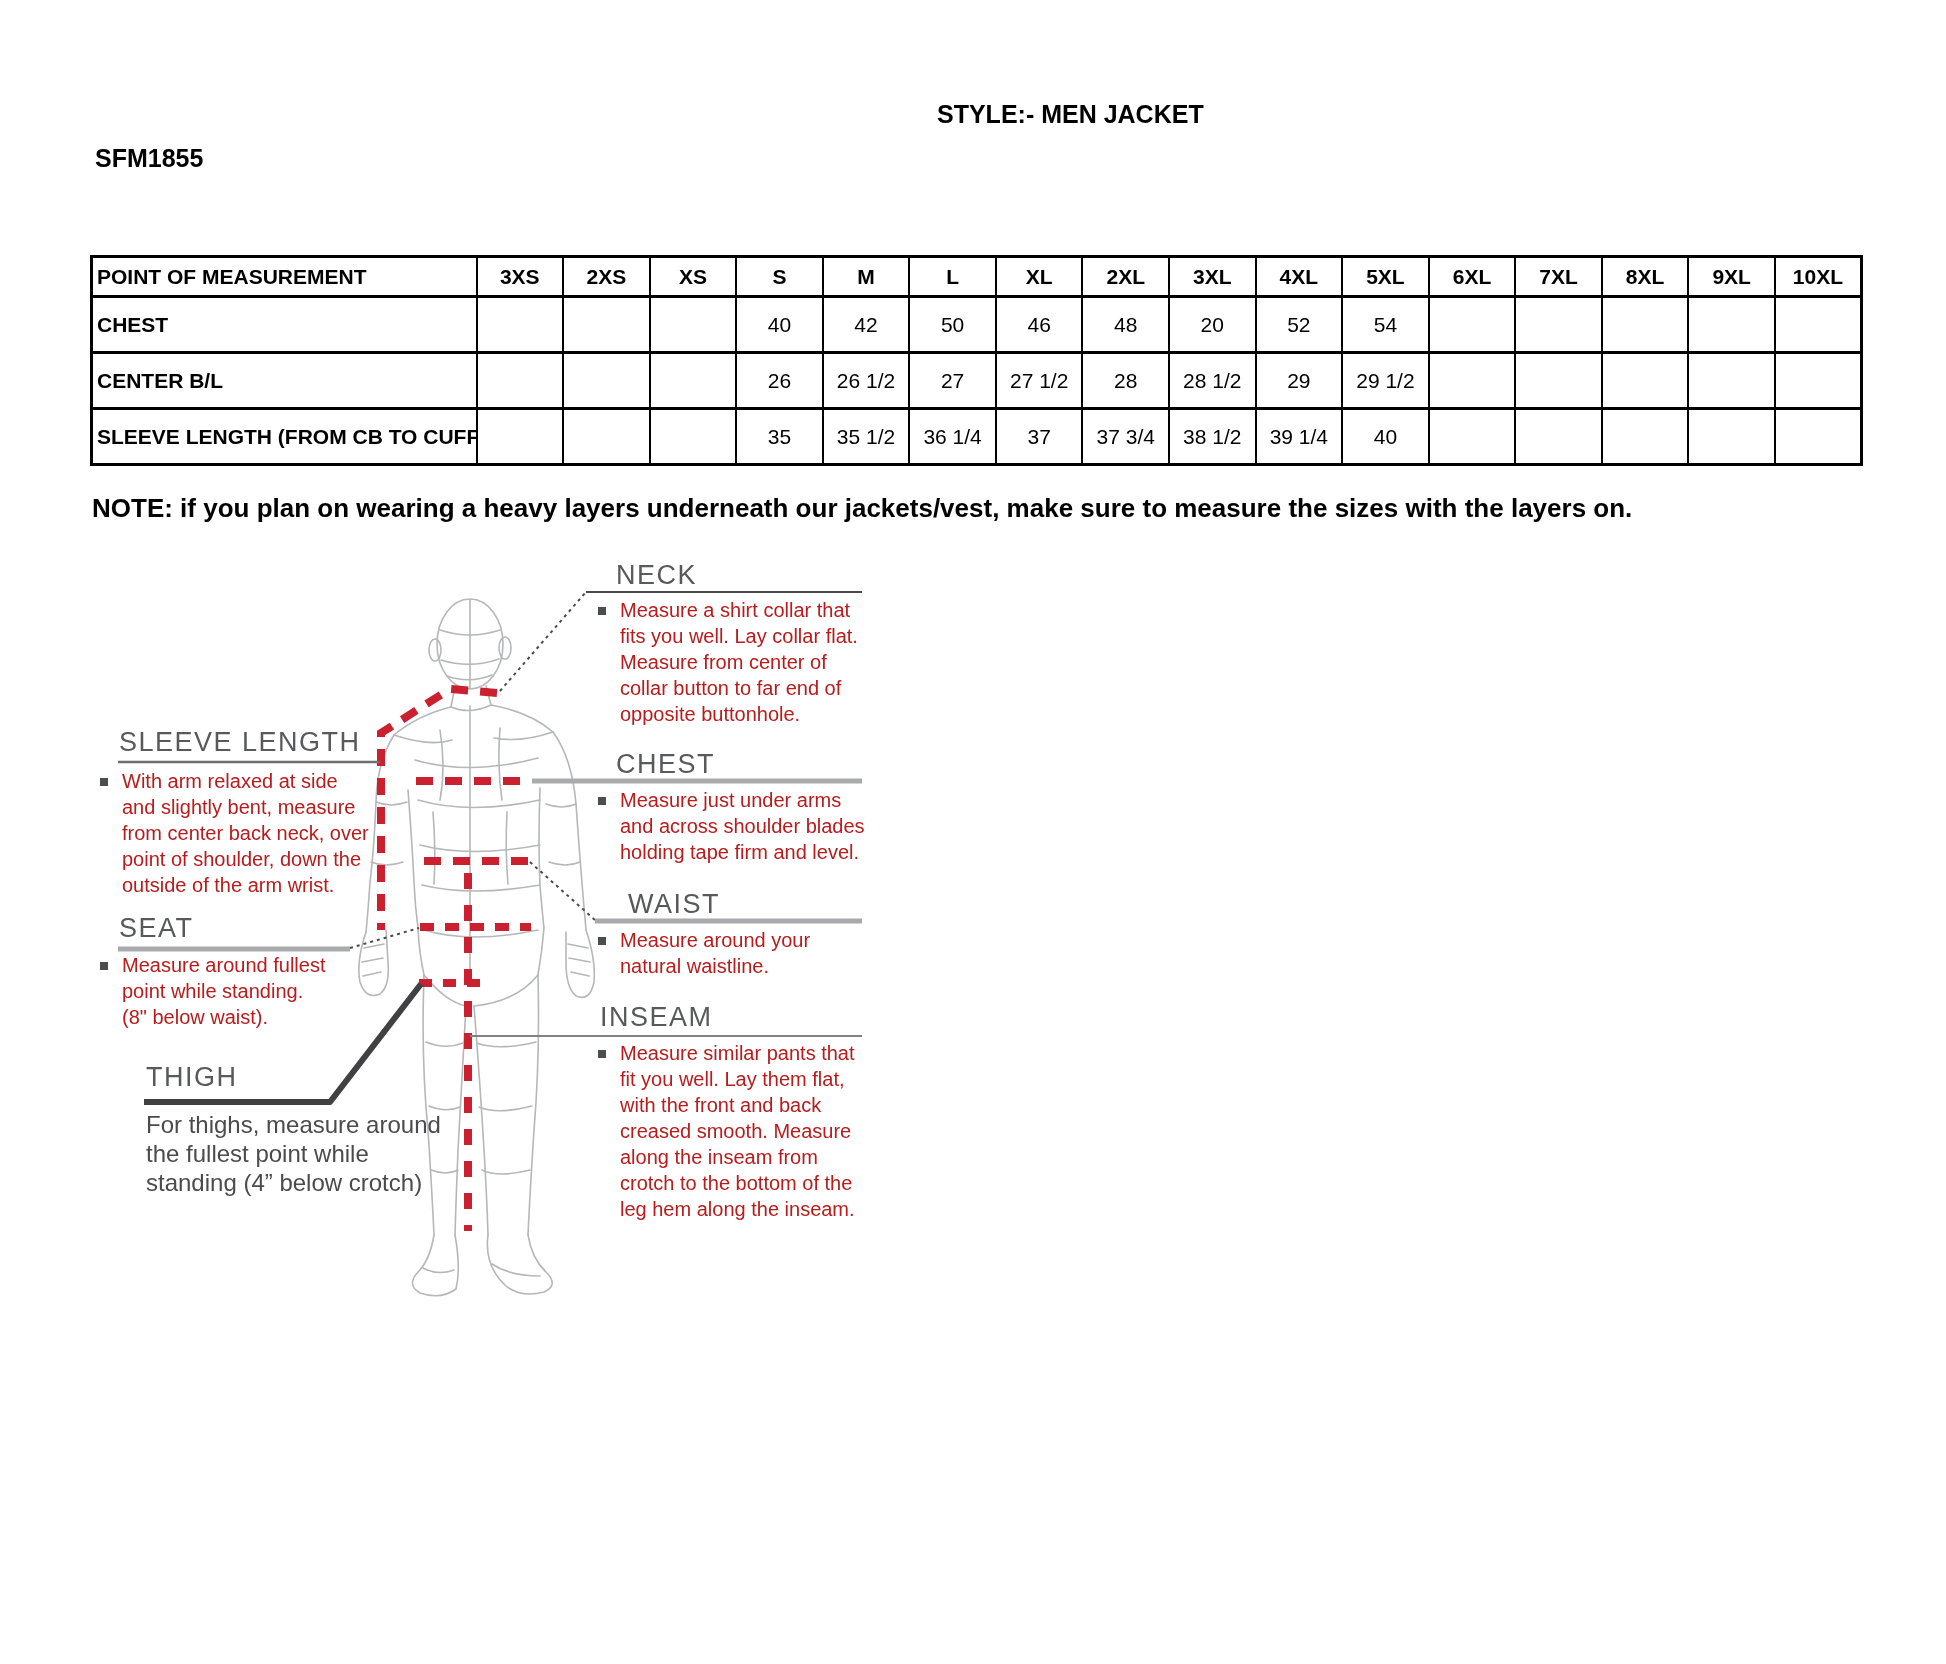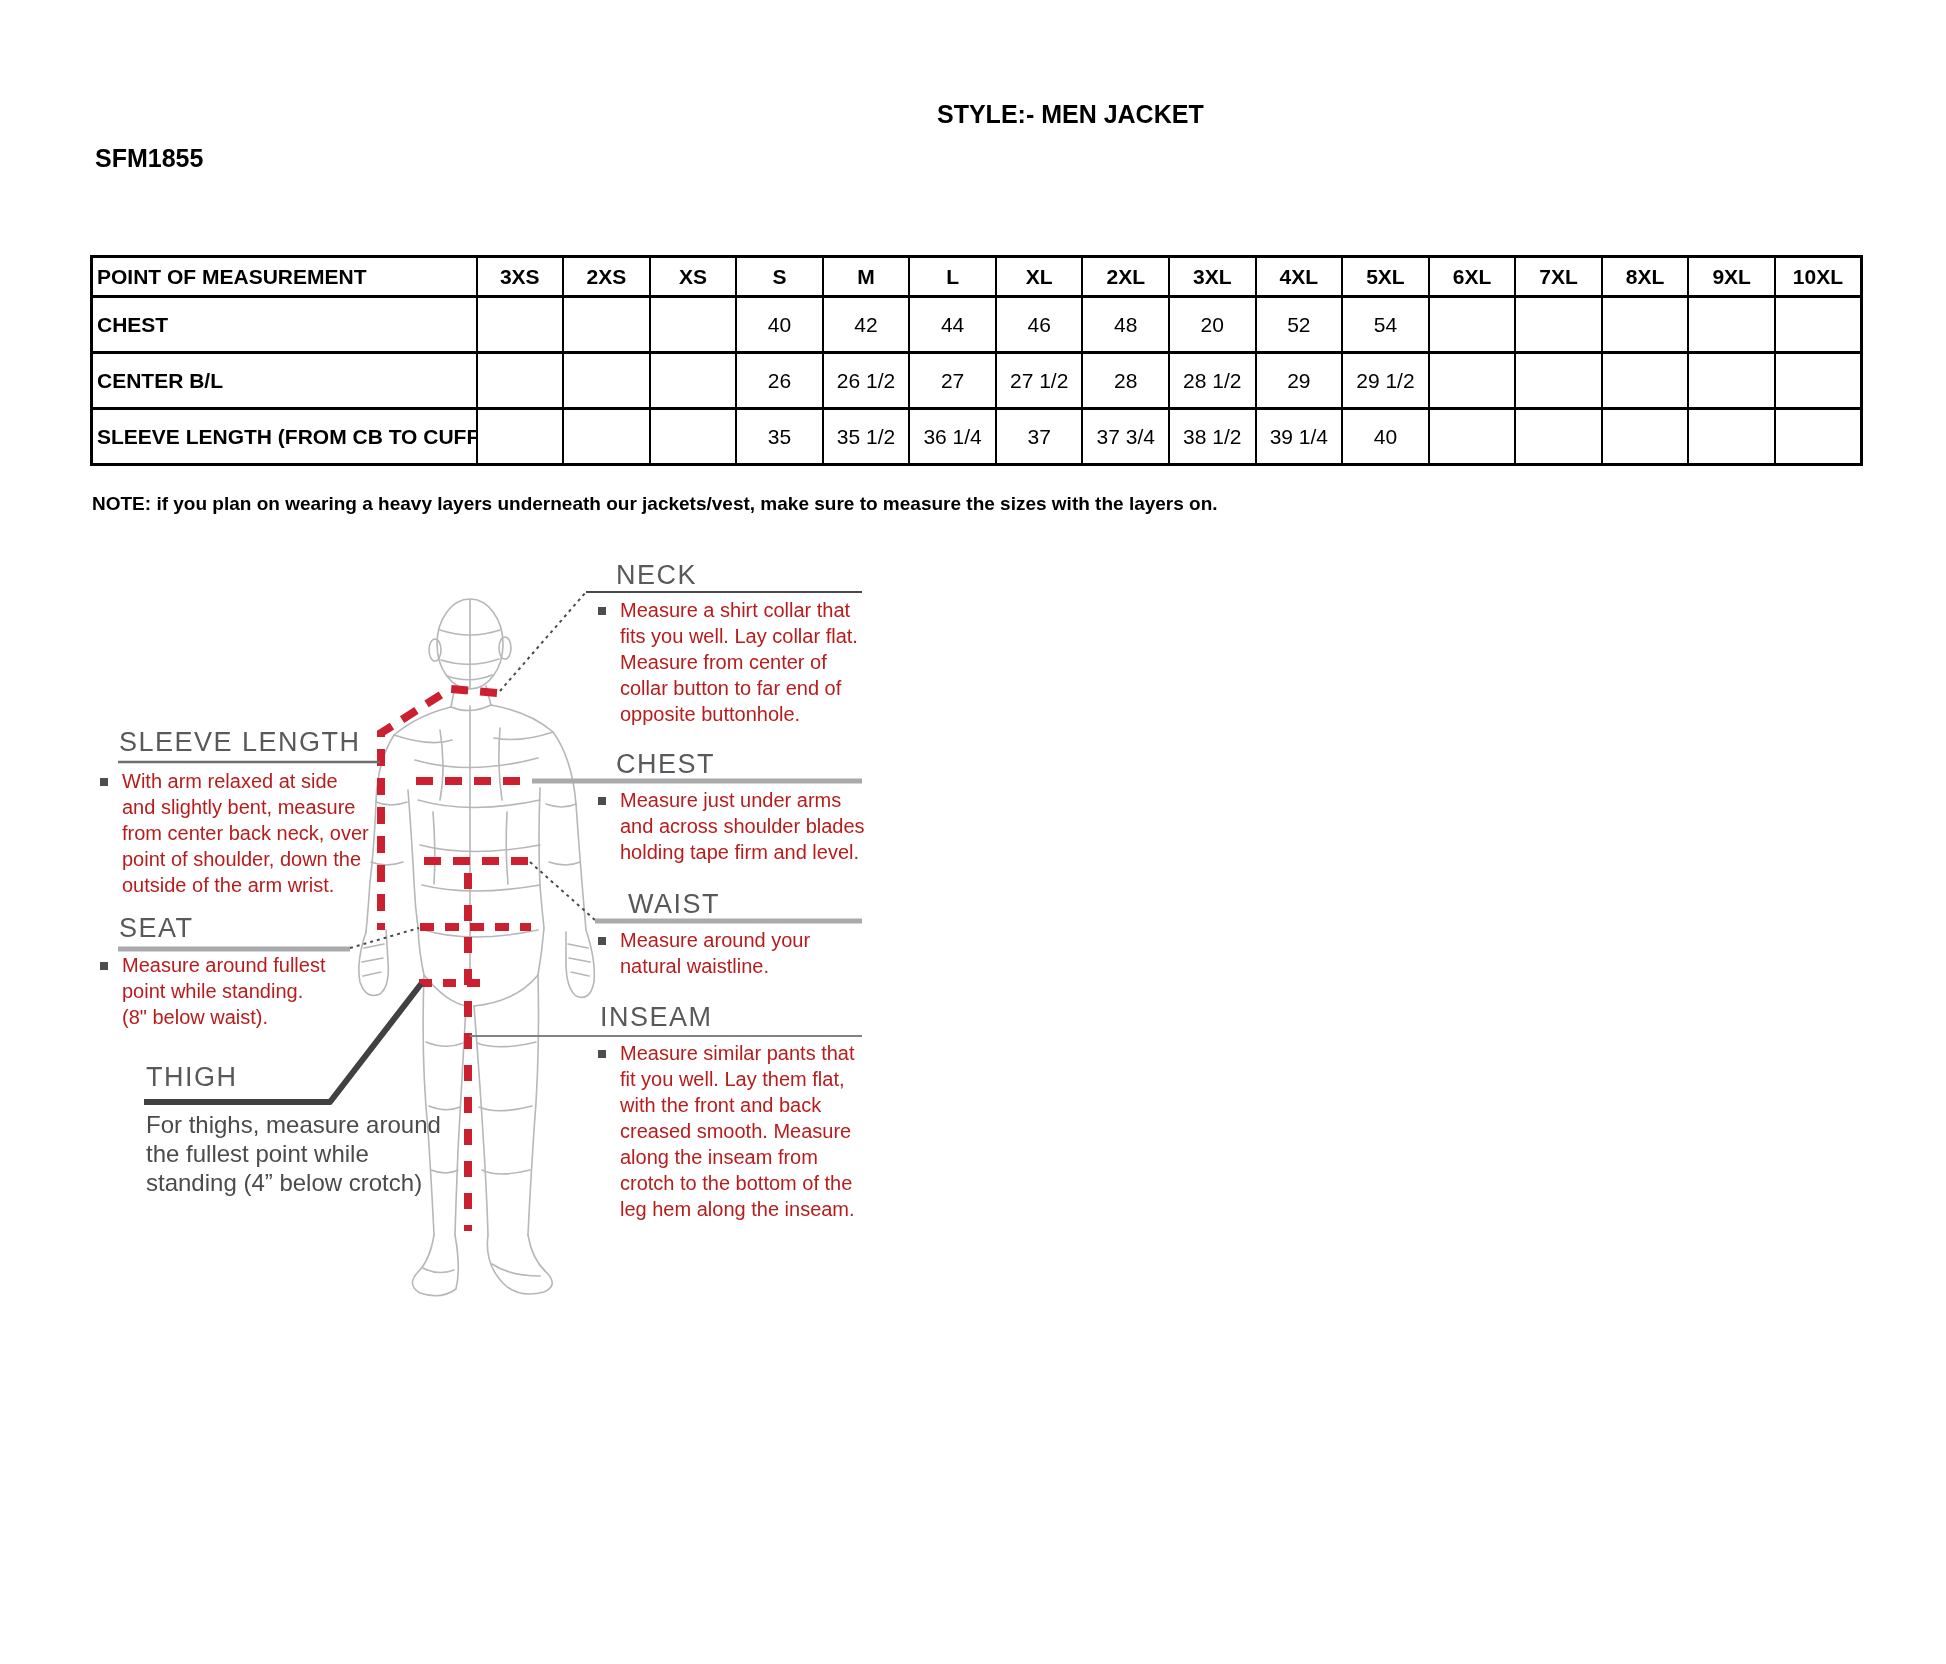--- a/index.html
+++ b/index.html
@@ -37,21 +37,21 @@
     vertical-align:middle;
     overflow:hidden;
     white-space:nowrap;
   }
   table.size-table thead th { height:40px; font-weight:bold; }
   table.size-table tbody th, table.size-table tbody td { height:56px; }
   table.size-table .poc-col { width:385px; text-align:left; padding-left:4px; font-weight:bold; }
   table.size-table tbody td { font-weight:normal; }
   .note-line {
     position:absolute; left:92px; top:493px;
-    font-size:19px; font-weight:bold;
+    font-size:26px; font-weight:bold;
     width:1700px;
   }
   svg.diagram-lines { position:absolute; left:0; top:0; }
   .diag-h {
     position:absolute;
     font-size:27px;
     color:#58595b;
     letter-spacing:1.5px;
     font-weight:normal;
     white-space:nowrap;
@@ -110,21 +110,21 @@
         </tr>
     </thead>
     <tbody>
         <tr>
           <th class="poc-col">CHEST</th>
           <td></td>
           <td></td>
           <td></td>
           <td>40</td>
           <td>42</td>
-          <td>44</td>
+          <td>50</td>
           <td>46</td>
           <td>48</td>
           <td>20</td>
           <td>52</td>
           <td>54</td>
           <td></td>
           <td></td>
           <td></td>
           <td></td>
           <td></td>

